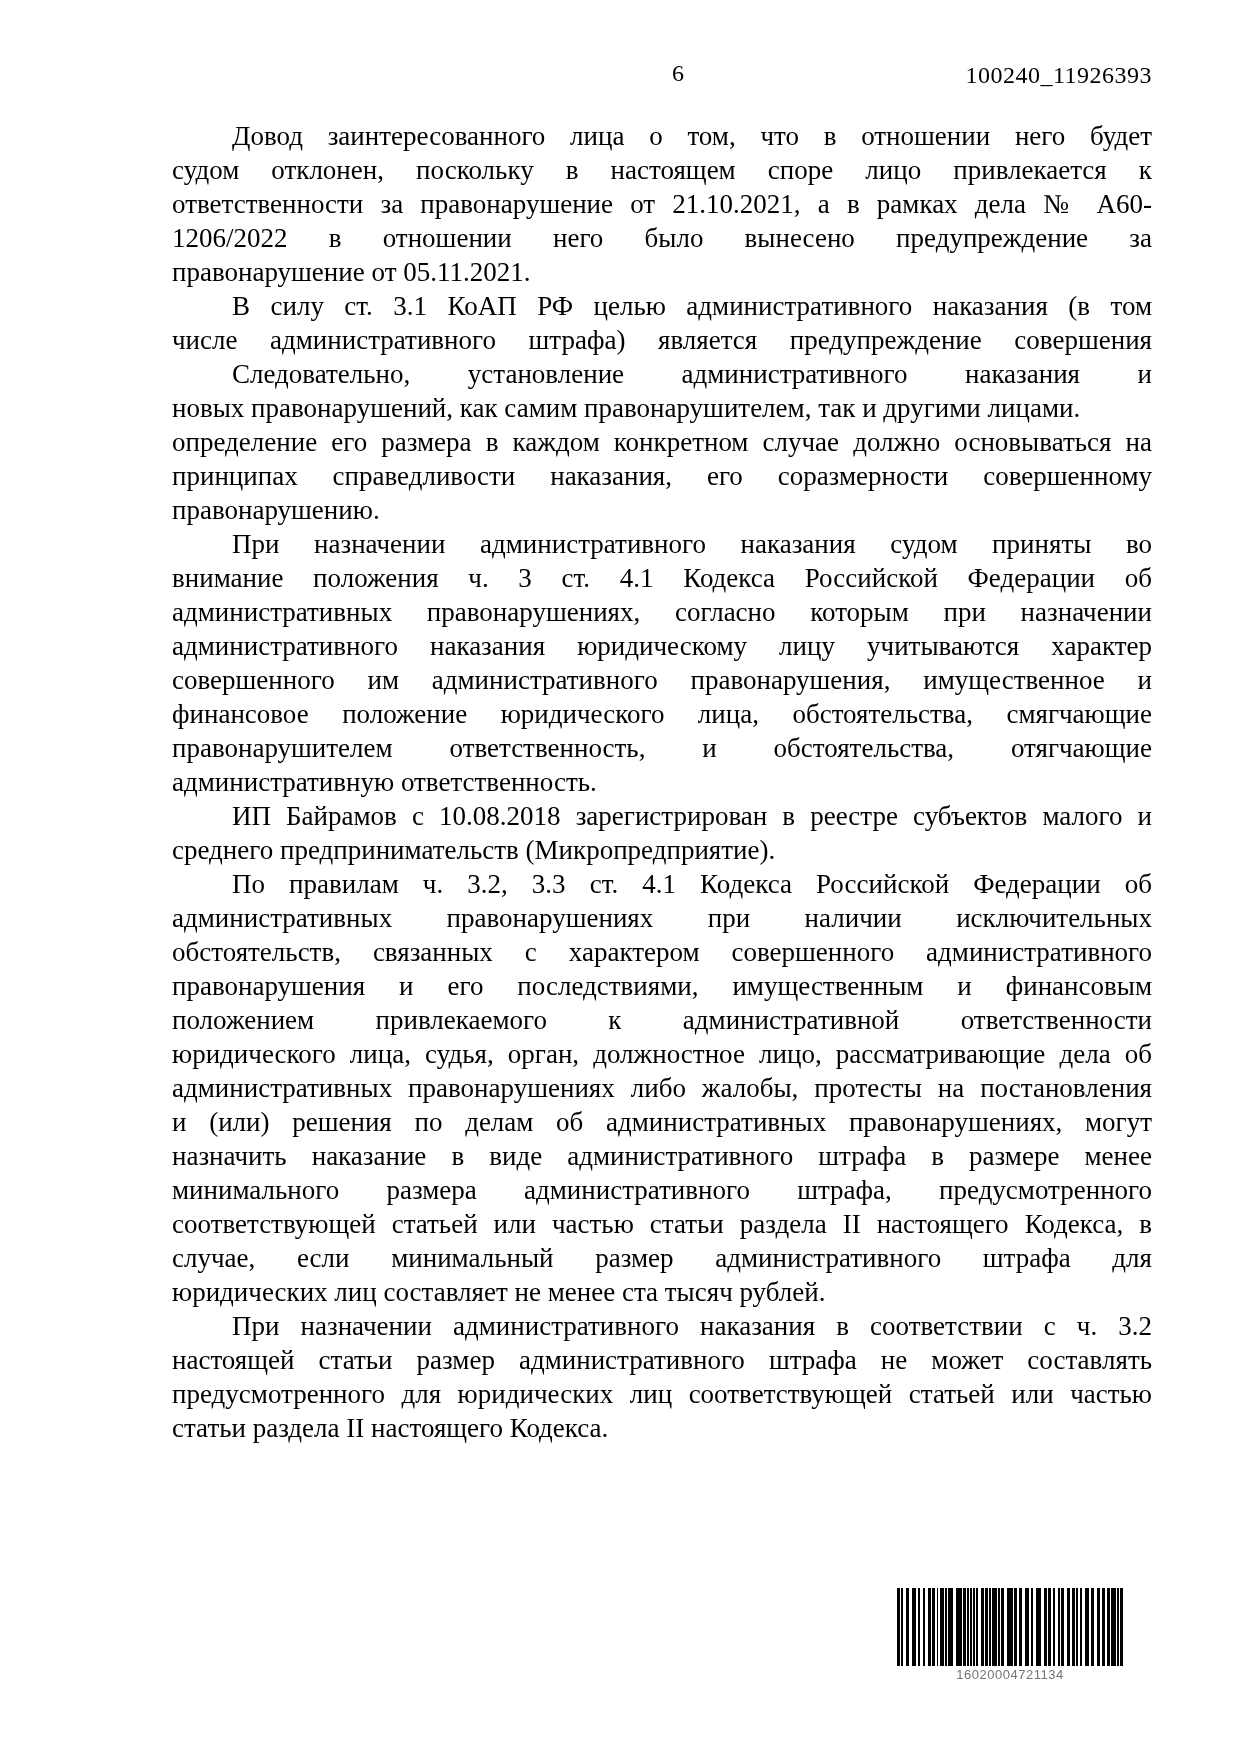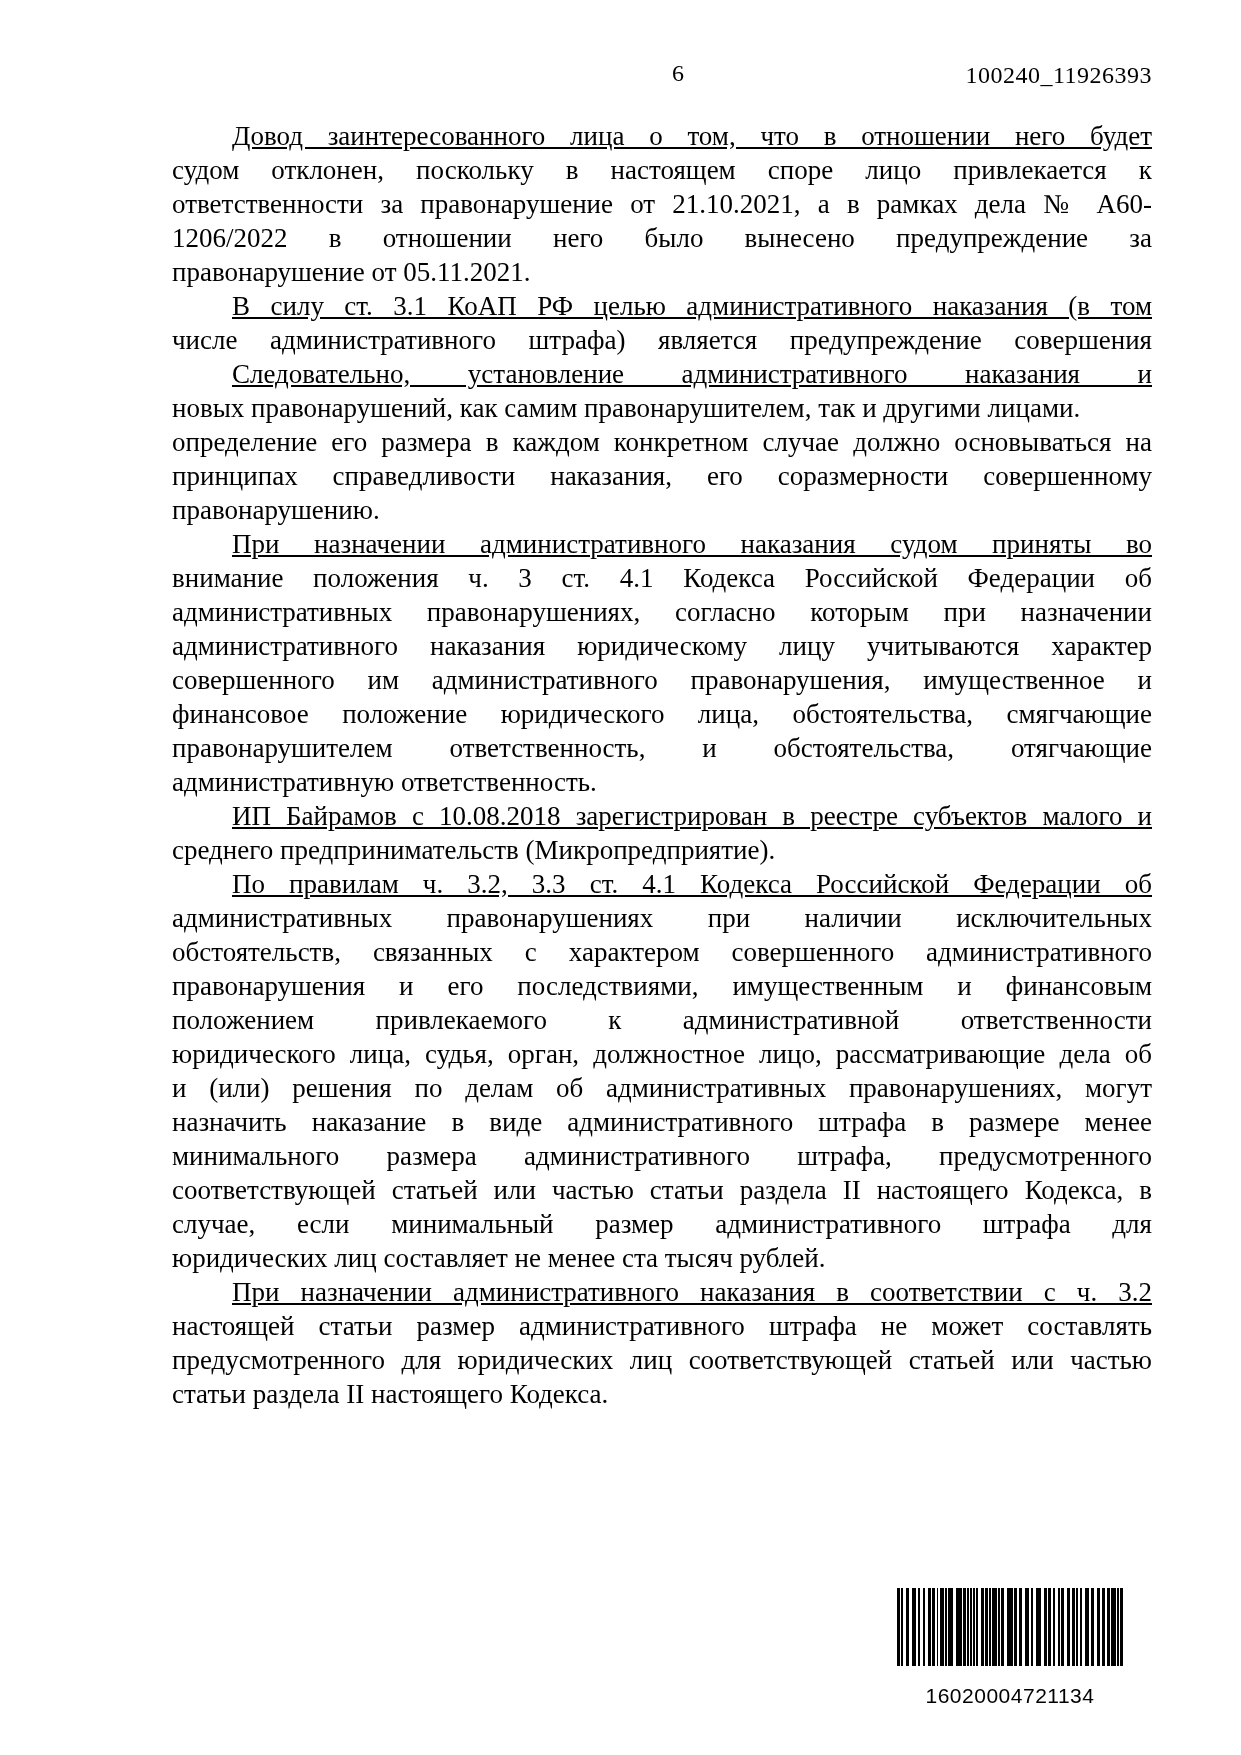--- a/index.html
+++ b/index.html
@@ -44,21 +44,20 @@
   }
   .doc-body .line {
     text-align: justify;
     text-align-last: justify;
     height: 34px;
     overflow: hidden;
     white-space: normal;
   }
   .doc-body .line.first {
     text-indent: 60px;
-    text-decoration: underline;
   }
   .doc-body .line.last {
     text-align-last: left;
   }
   .barcode {
     position: absolute;
     left: 897px;
     top: 1588px;
     width: 226px;
     text-align: center;
@@ -66,24 +65,24 @@
   .barcode svg {
     display: block;
     width: 226px;
     height: 78px;
   }
   .barcode svg rect {
     fill: #000000;
     shape-rendering: crispEdges;
   }
   .barcode-number {
-    margin-top: 18px;
+    margin-top: 1px;
     font-family: "Liberation Sans", sans-serif;
-    font-size: 21px;
-    color: #000000;
+    font-size: 13px;
+    color: #737373;
     text-align: center;
     letter-spacing: 0.5px;
   }
 </style>
 </head>
 <body>
 
 <div class="page">
 
   <div class="header-page-number">6</div>
@@ -112,20 +111,21 @@
       <div class="line">правонарушителем ответственность, и обстоятельства, отягчающие</div>
       <div class="line last">административную ответственность.</div>
       <div class="line first">ИП Байрамов с 10.08.2018 зарегистрирован в реестре субъектов малого и</div>
       <div class="line last">среднего предпринимательств (Микропредприятие).</div>
       <div class="line first">По правилам ч. 3.2, 3.3 ст. 4.1 Кодекса Российской Федерации об</div>
       <div class="line">административных правонарушениях при наличии исключительных</div>
       <div class="line">обстоятельств, связанных с характером совершенного административного</div>
       <div class="line">правонарушения и его последствиями, имущественным и финансовым</div>
       <div class="line">положением привлекаемого к административной ответственности</div>
       <div class="line">юридического лица, судья, орган, должностное лицо, рассматривающие дела об</div>
+      <div class="line">административных правонарушениях либо жалобы, протесты на постановления</div>
       <div class="line">и (или) решения по делам об административных правонарушениях, могут</div>
       <div class="line">назначить наказание в виде административного штрафа в размере менее</div>
       <div class="line">минимального размера административного штрафа, предусмотренного</div>
       <div class="line">соответствующей статьей или частью статьи раздела II настоящего Кодекса, в</div>
       <div class="line">случае, если минимальный размер административного штрафа для</div>
       <div class="line last">юридических лиц составляет не менее ста тысяч рублей.</div>
       <div class="line first">При назначении административного наказания в соответствии с ч. 3.2</div>
       <div class="line">настоящей статьи размер административного штрафа не может составлять</div>
       <div class="line">предусмотренного для юридических лиц соответствующей статьей или частью</div>
       <div class="line last">статьи раздела II настоящего Кодекса.</div>

